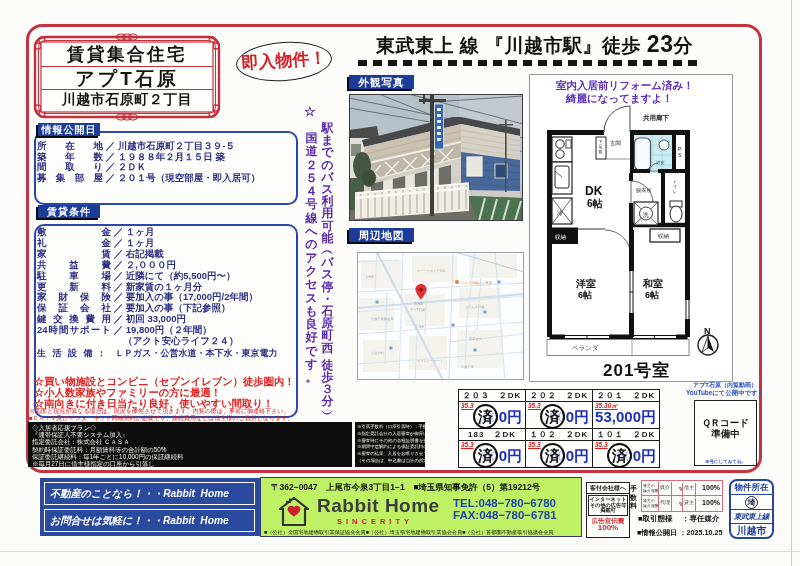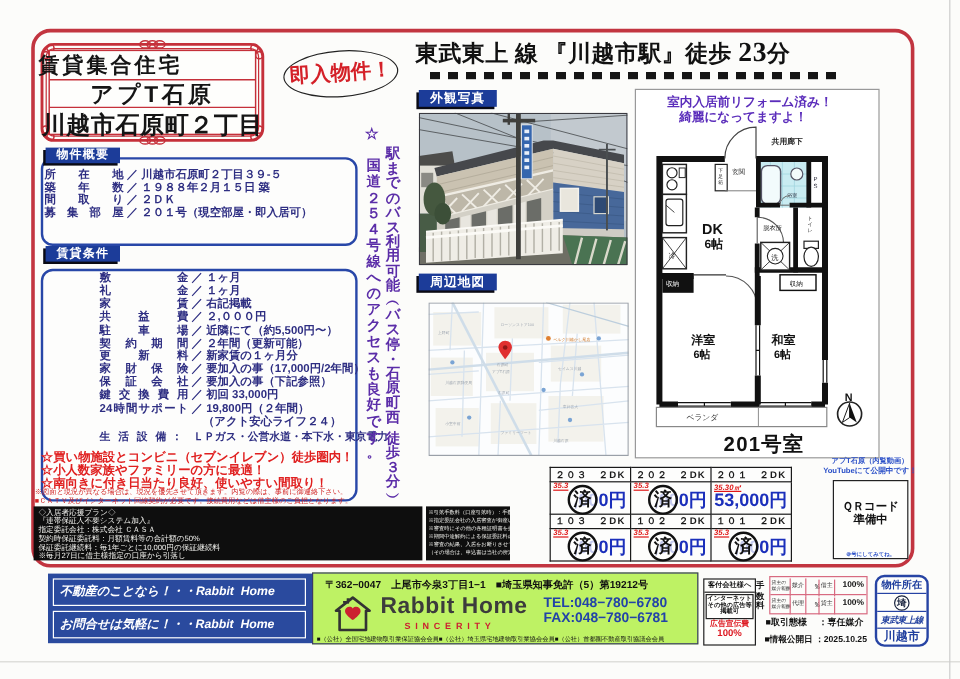--- a/index.html
+++ b/index.html
@@ -43,57 +43,56 @@
 </g>
 
 <rect x="9" y="9" width="172" height="70" fill="#fefefc"></rect>
 <g fill="none" stroke="#c5303a" stroke-width="1.2">
 <rect x="9" y="9" width="172" height="70"></rect>
 <line x1="9" y1="33.5" x2="181" y2="33.5"></line>
 <line x1="9" y1="56.5" x2="181" y2="56.5"></line>
 </g>
 </svg>
 
-<div class="abs" style="left:0;top:9px;width:190px;font-size:17.5px;font-weight:bold;color:#151515;letter-spacing:2.5px;">賃貸集合住宅</div>
+<div class="abs" style="left:0;top:9px;width:190px;text-align:center;font-size:17.5px;font-weight:bold;color:#151515;letter-spacing:2.5px;">賃貸集合住宅</div>
 
 <div class="abs" style="left:0;top:33px;width:190px;text-align:center;font-size:19px;font-weight:bold;color:#151515;letter-spacing:3px;">アプT石原</div>
 
-<div class="abs" style="left:0;top:58px;width:190px;text-align:center;font-size:20px;font-weight:bold;color:#151515;letter-spacing:0.5px;">川越市石原町２丁目</div>
+<div class="abs" style="left:0;top:58px;width:190px;text-align:center;font-size:14px;font-weight:bold;color:#151515;letter-spacing:0.5px;">川越市石原町２丁目</div>
 </div>
 
 <div class="abs" style="left:236px;top:42px;width:94px;height:37px;border:1.6px solid #222;border-radius:50%;transform:rotate(-4deg);color:#d42028;font-weight:bold;font-size:17px;line-height:36px;text-align:center;letter-spacing:0px;">即入物件<span style="font-size:17px">！</span></div>
 
-<div class="abs" style="left:346px;top:31px;width:320px;font-size:19px;font-weight:bold;color:#111;white-space:nowrap;letter-spacing:0.5px;font-family:Liberation Serif, serif;">東武東上 線 『川越市駅』徒歩 <span style="font-size:23px">23</span>分</div>
+<div class="abs" style="left:376px;top:31px;width:320px;font-size:19px;font-weight:bold;color:#111;white-space:nowrap;letter-spacing:0.5px;">東武東上 線 『川越市駅』徒歩 <span style="font-size:23px">23</span>分</div>
 
 <div class="abs" style="left:358px;top:60px;width:344px;height:6px;background:repeating-linear-gradient(90deg,#151515 0 9px,transparent 9px 15px);"></div>
 
-<div class="lbl" style="left:38px;top:123px;width:62px;height:13px;">物件概要</div>
+<div class="lbl" style="left:38px;top:123px;width:62px;height:13px;">情報公開日</div>
 
 <div class="bluebox" style="left:34px;top:131px;width:260px;height:70px;"></div>
 <div id="ovw" class="abs navy" style="left:37px;top:141px;width:256px;font-size:9.5px;line-height:10.7px;">
 <style>#ovw .k{display:inline-block;width:66px;text-align:justify;text-align-last:justify;vertical-align:top;}#ovw div{white-space:nowrap;}</style>
 
 <div><span class="k">所 在 地</span> ／ 川越市石原町２丁目３９-５</div>
 <div><span class="k">築 年 数</span> ／ １９８８年２月１５日 築</div>
 <div><span class="k">間 取 り</span> ／ ２ＤＫ</div>
 <div><span class="k">募集部屋</span> ／ ２０１号（現空部屋・即入居可）</div>
 </div>
 
 <div class="lbl" style="left:38px;top:205px;width:62px;height:13px;">賃貸条件</div>
 
 <div class="bluebox" style="left:34px;top:224px;width:260px;height:190px;"></div>
 <div id="cond" class="abs navy" style="left:37px;top:227px;width:256px;font-size:9.5px;line-height:10.9px;">
-<style>#cond .k{display:inline-block;width:74px;text-align:justify;text-align-last:justify;vertical-align:top;}#cond div{white-space:nowrap;padding-left:46px;}</style>
+<style>#cond .k{display:inline-block;width:74px;text-align:justify;text-align-last:justify;vertical-align:top;}#cond div{white-space:nowrap;}</style>
 
 <div><span class="k">敷　　　　金</span> ／ １ヶ月</div>
 <div><span class="k">礼　　　　金</span> ／ １ヶ月</div>
 <div><span class="k">家　　　　賃</span> ／ 右記掲載</div>
 <div><span class="k">共　益　費</span> ／ ２,０００円</div>
 <div><span class="k">駐　車　場</span> ／ 近隣にて（約5,500円〜）</div>
-<div><span class="k">契 約 期 間</span> ／ ２年間（更新可能）</div>
 <div><span class="k">更　新　料</span> ／ 新家賃の１ヶ月分</div>
 <div><span class="k">家 財 保 険</span> ／ 要加入の事（17,000円/2年間）</div>
 <div><span class="k">保 証 会 社</span> ／ 要加入の事（下記参照）</div>
 <div><span class="k">鍵交換費用</span> ／ 初回 33,000円</div>
 <div><span class="k">24時間サポート</span> ／ 19,800円（２年間）</div>
 <div><span class="k">　</span> 　（アクト安心ライフ２４）</div>
 
 <div style="font-weight:bold;margin-top:1px;font-size:9px;"><span style="letter-spacing:2px;">生 活 設 備</span> ：　ＬＰガス・公営水道・本下水・東京電力</div>
 </div>
 
@@ -472,21 +471,21 @@
             <span class="yen">,000円</span>
             <span class="st">済</span>
           </td>
 <td class="pr">
             <span class="m2">35.30㎡</span>
             <span class="yen">53,000円</span>
           </td>
 </tr>
 
 <tr>
-          <td class="hd">１０３　２DK</td>
+          <td class="hd">183　２DK</td>
           <td class="hd">１０２　２DK</td>
           <td class="hd">１０１　２DK</td>
         </tr>
 
 <tr>
 <td class="pr">
             <span class="m2">35.3</span>
             <span class="yen">,000円</span>
             <span class="st">済</span>
           </td>

